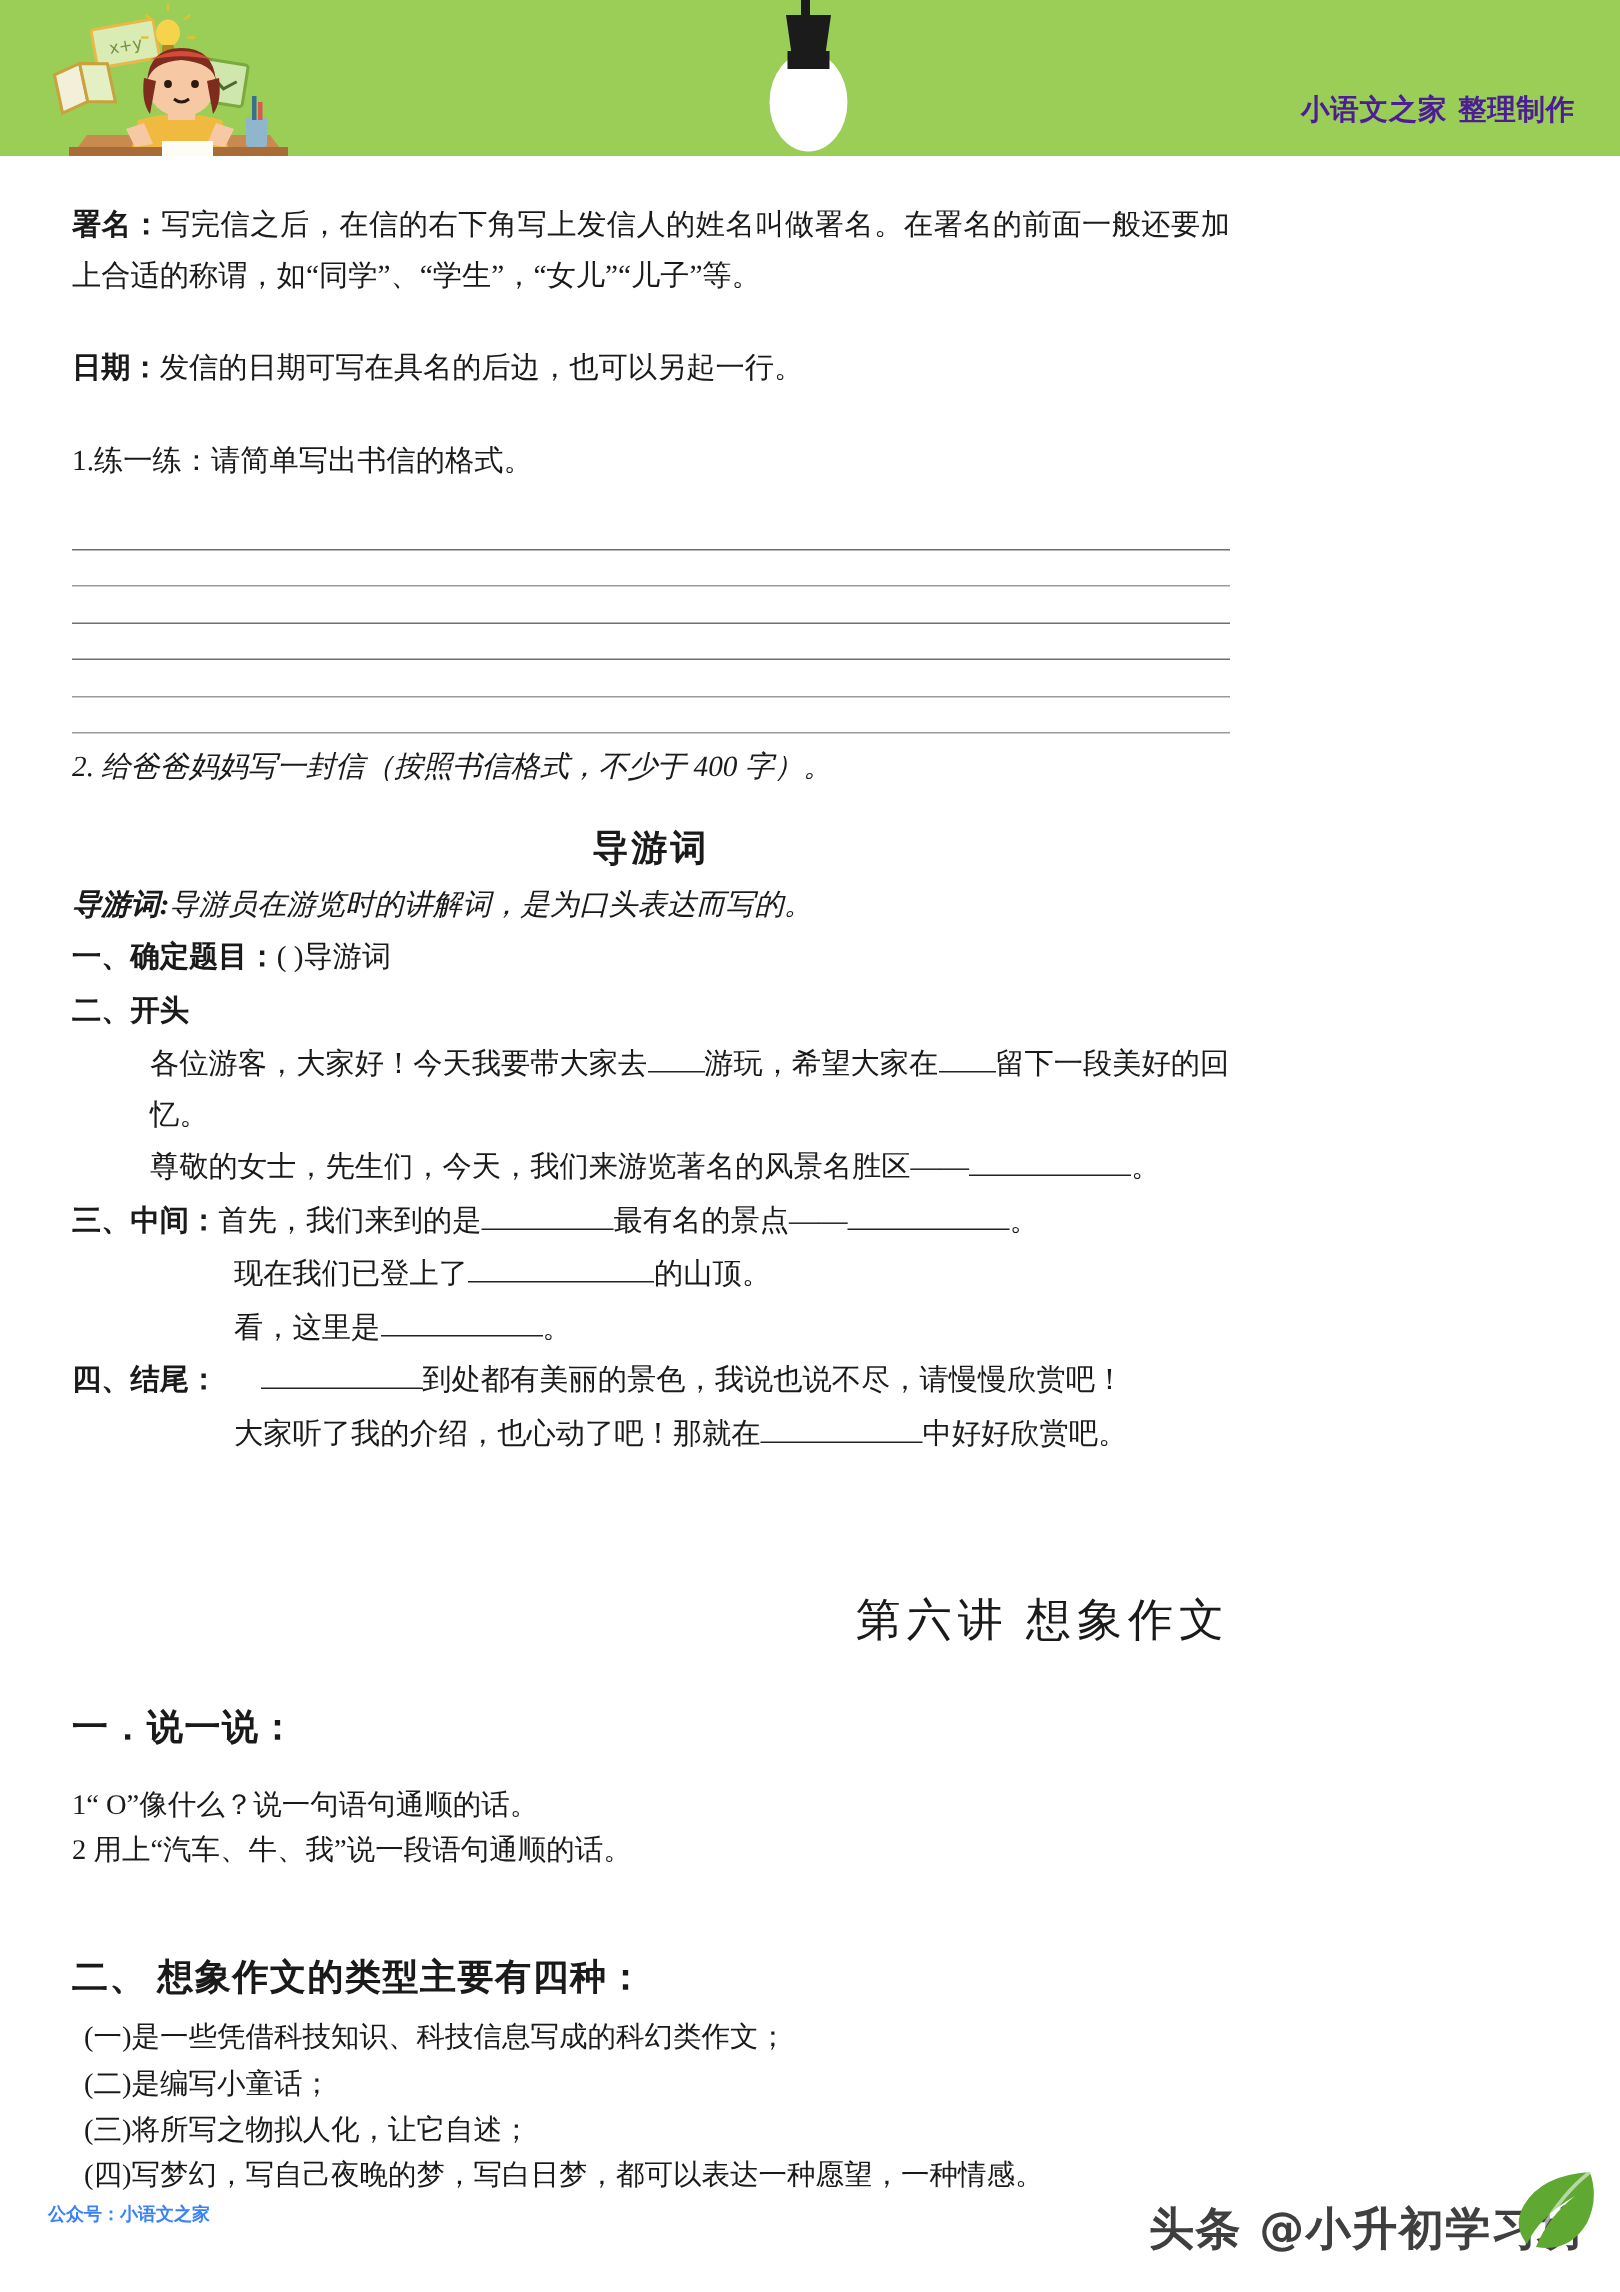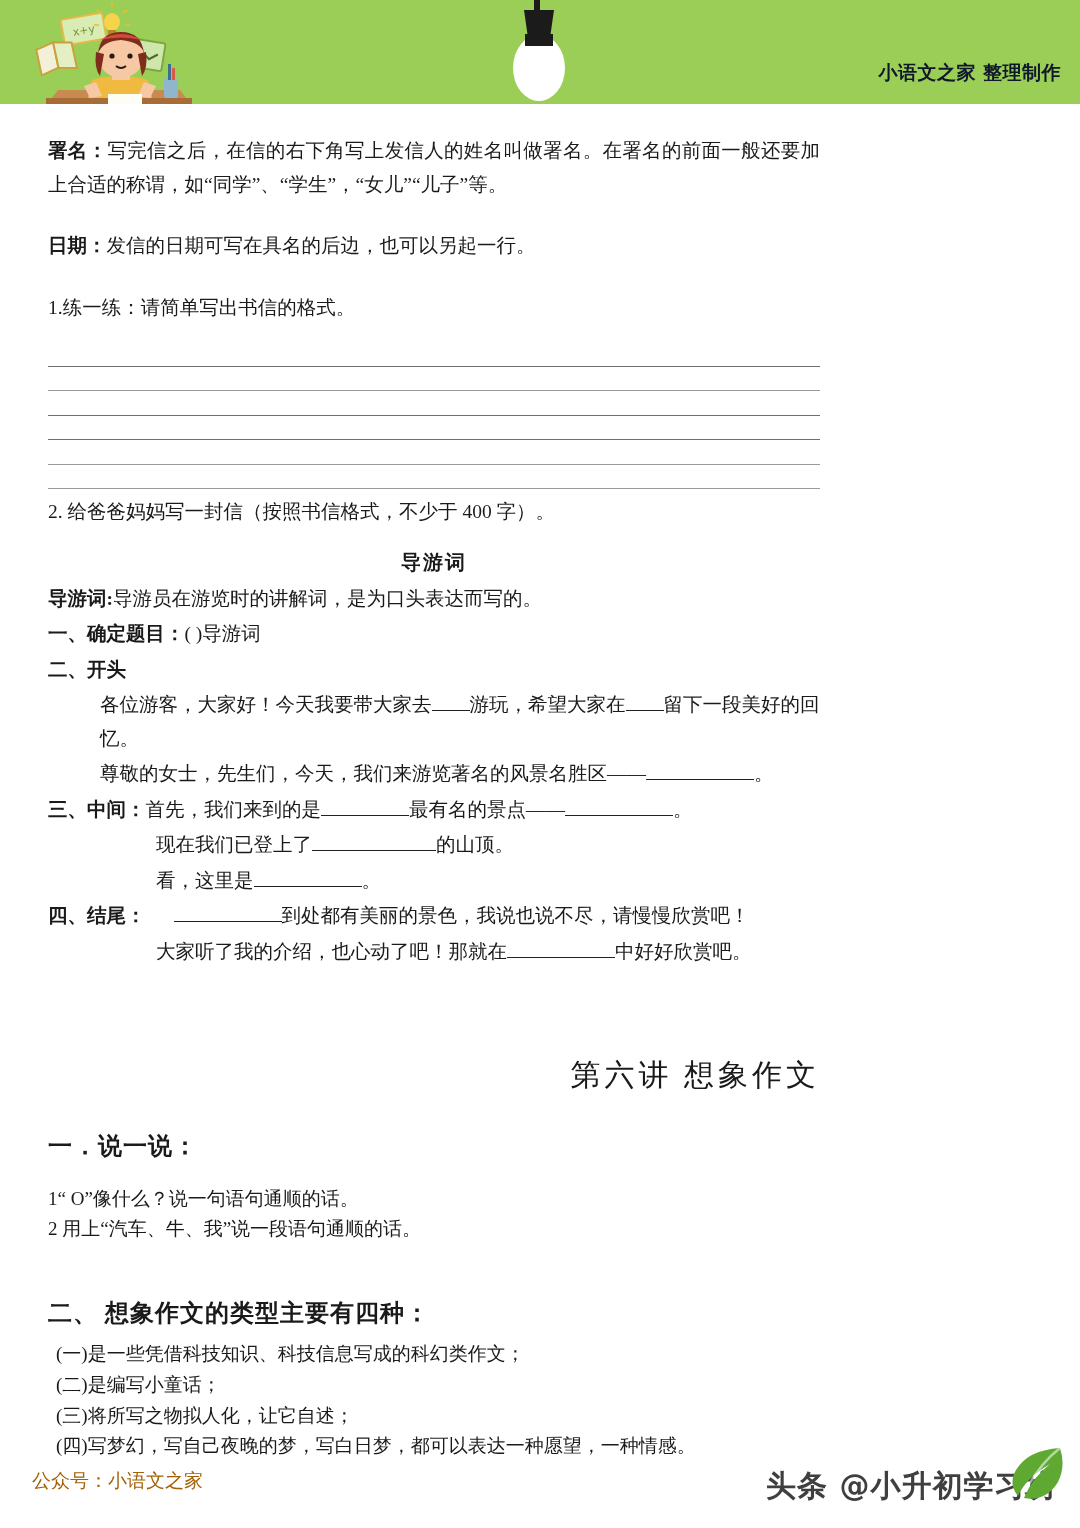--- a/index.html
+++ b/index.html
@@ -11,23 +11,23 @@
   }
 
   
   .header-band {
     position:absolute; top:0; left:0; width:1080px; height:104px;
     background:#9BCE56; overflow:hidden;
   }
   .header-illo { position:absolute; left:24px; top:-6px; width:190px; height:112px; }
   .header-bulb { position:absolute; left:484px; top:-10px; width:110px; height:116px; }
   .header-credit {
-    position:absolute; right:19px; top:60px;
+    position:absolute; right:30px; top:60px;
     font-family:"DejaVu Sans","Liberation Sans",sans-serif;
-    font-size:19px; font-weight:700; color:#0f172a; letter-spacing:.5px;
+    font-size:19px; font-weight:700; color:#4c1d95; letter-spacing:.5px;
     white-space:nowrap;
   }
 
   
   .page { position:absolute; left:0; top:104px; width:868px; }
   .col { margin:0 auto; width:772px; }
 
   p, div.ln { font-size:19.5px; line-height:1.72; }
   .b { font-weight:700; }
 
@@ -36,48 +36,48 @@
 
   
   .rules { margin-top:18px; }
   .rules .rule {
     height:24.5px; border-bottom:1.3px solid #6f6f6f;
   }
   .rules .rule.soft { border-bottom-color:#9a9a9a; }
 
   
   .sec-title {
-    text-align:center; font-size:20px; font-weight:700; letter-spacing:2px;
+    text-align:center; font-size:24px; font-weight:700; letter-spacing:2px;
     margin-top:20px;
   }
   .lecture-title {
     text-align:right; font-size:30px; letter-spacing:4px; margin-top:86px;
   }
 
   .sub-head { font-size:24px; font-weight:700; margin-top:34px; letter-spacing:1px; }
 
   .ln { margin-top:2px; }
-  .ln.gap { margin-top:6px; }
+  .ln.gap { margin-top:6px;font-style:italic; }
   .i1 { padding-left:52px; }
   .i2 { padding-left:108px; }
 
   .blank { display:inline-block; border-bottom:1.4px solid #222; vertical-align:baseline; }
   .bk-s  { width:38px; }
   .bk-m  { width:88px; }
   .bk-l  { width:108px; }
   .bk-xl { width:124px; }
 
   .list-line { font-size:19px; line-height:1.62; }
 
   
   .footer { position:absolute; left:0; bottom:0; width:1080px; height:88px; }
   .footer-left {
     position:absolute; left:32px; top:28px;
     font-family:"DejaVu Sans","Liberation Sans",sans-serif;
-    font-size:19px; font-weight:400; color:#a16207; white-space:nowrap;
+    font-size:12px; font-weight:700; color:#3b82f6; white-space:nowrap;
   }
   .watermark {
     position:absolute; right:14px; top:10px; width:300px; height:70px;
   }
   .wm-text {
     position:absolute; left:0; top:16px; white-space:nowrap;
     font-family:"DejaVu Sans","Liberation Sans",sans-serif;
     font-size:30px; font-weight:700; color:#2f2f2f;
     letter-spacing:1px; opacity:.92;
   }

